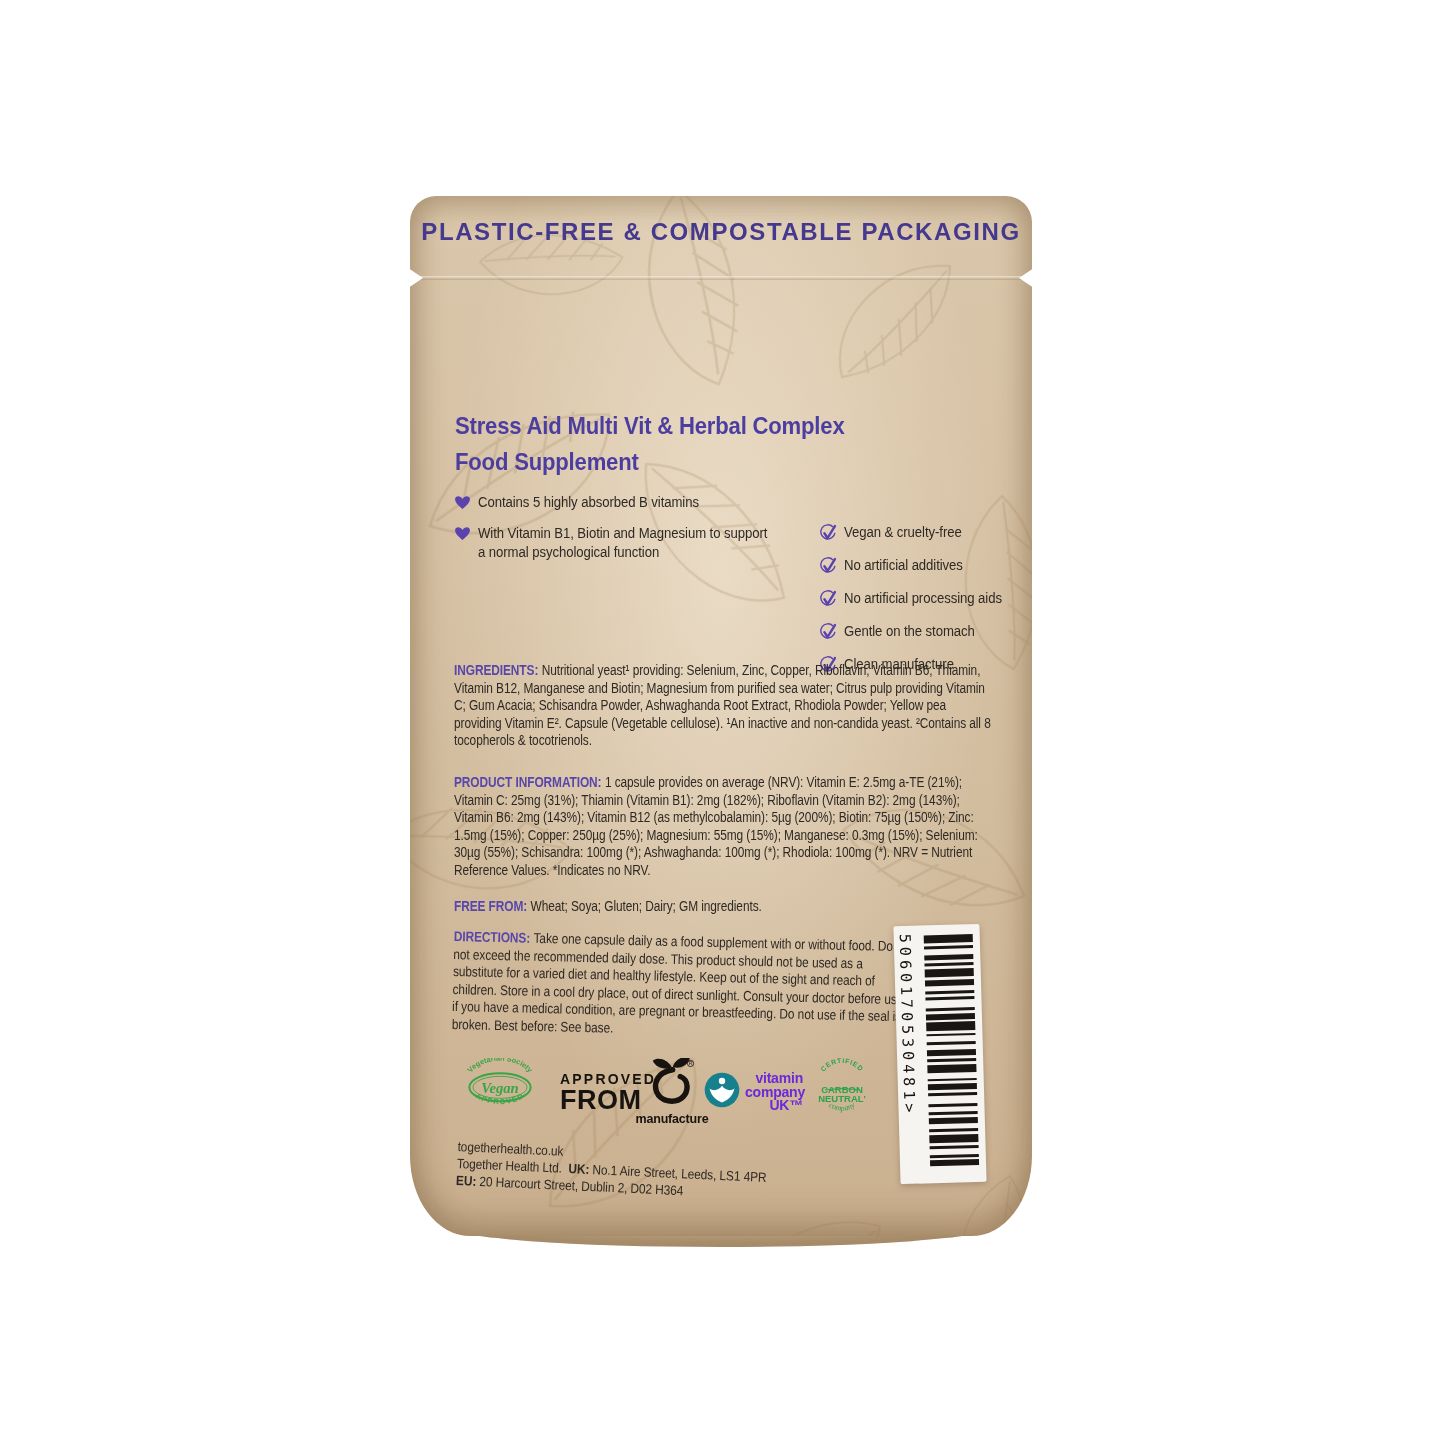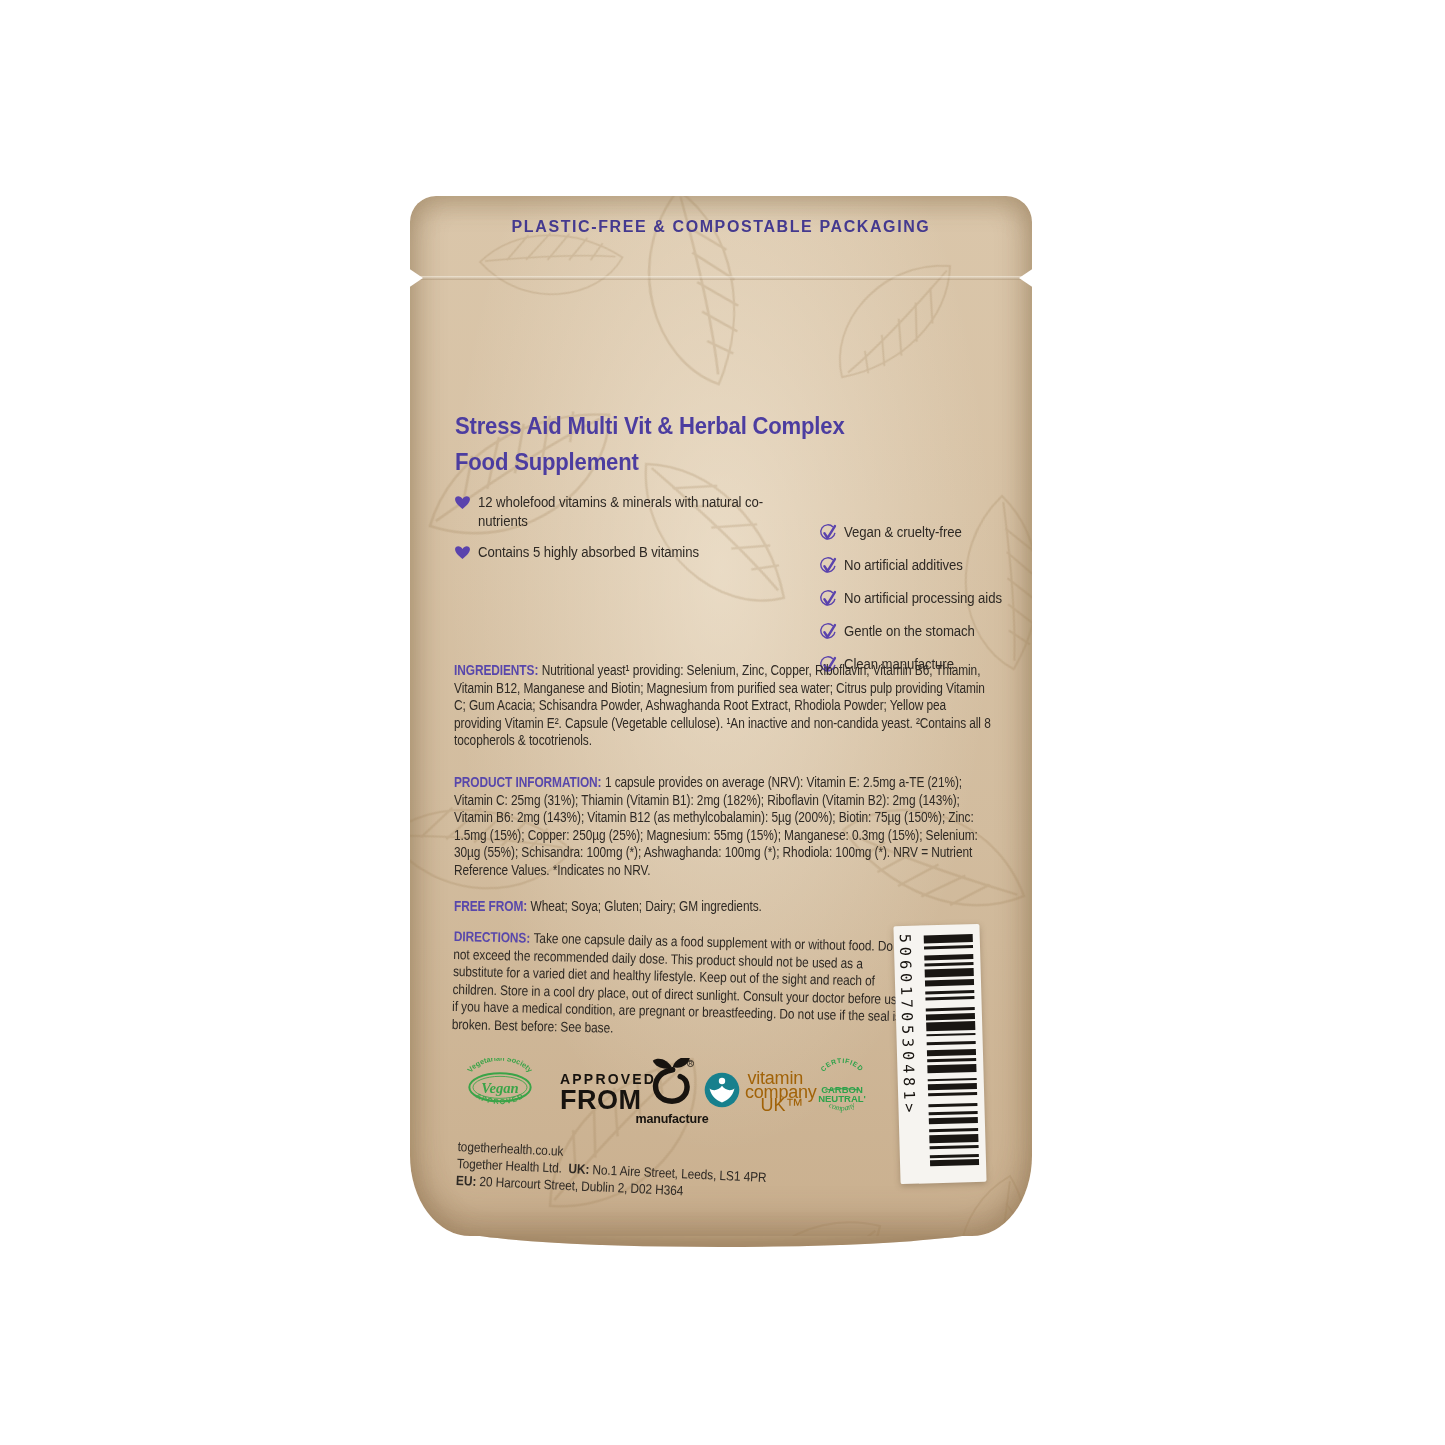--- a/index.html
+++ b/index.html
@@ -20,21 +20,21 @@
                     inset -14px 0 26px rgba(116,86,50,.15),inset 0 -20px 30px rgba(100,70,40,.22);}
   .leafbg{position:absolute;inset:0;}
   .leafbg path{stroke:#9a7c52;stroke-width:1.5;fill:none;}
   .crease{position:absolute;left:0;right:0;top:80px;height:4px;
          background:linear-gradient(180deg,rgba(255,252,244,.55),rgba(124,95,60,.28));}
   .notch{position:absolute;width:0;height:0;border-top:10px solid transparent;border-bottom:10px solid transparent;top:72px;}
   .notch-l{left:-2px;border-left:15px solid #fff;}
   .notch-r{right:-2px;border-right:15px solid #fff;}
   .content{position:absolute;inset:0;z-index:2;color:#2e2924;}
   .banner{position:absolute;left:0;right:0;top:22px;text-align:center;color:#44398f;
-         font-weight:bold;font-size:16px;letter-spacing:1.6px;}
+         font-weight:bold;font-size:24px;letter-spacing:1.6px;}
   .title{position:absolute;left:45px;top:212px;color:#4c3da0;font-weight:bold;font-size:24px;
          line-height:36px;transform:scaleX(.92);transform-origin:0 0;white-space:nowrap;letter-spacing:-.2px;}
   .benefits{position:absolute;left:44px;top:296px;width:372px;}
   .b-item{display:flex;align-items:flex-start;margin-bottom:12px;}
   .b-item svg{flex:0 0 auto;margin:3px 7px 0 0;}
   .b-text{display:block;width:398px;transform:scaleX(.85);transform-origin:0 0;
          font-size:15.5px;line-height:19px;white-space:pre-line;letter-spacing:-.1px;}
   .claims{position:absolute;left:408px;top:300px;margin-top:26px;}
   .c-item{display:flex;align-items:center;margin-bottom:13px;height:20px;}
   .c-item svg{flex:0 0 auto;margin-right:7px;}
@@ -49,21 +49,21 @@
   .p-directions{top:732px;width:536px;transform:rotate(1.3deg) scaleX(.85);}
   .logos{position:absolute;left:44px;top:862px;width:534px;height:80px;}
   .logo{position:absolute;}
   .logo-vegan{left:6px;top:0;}
   .logo-plastic{left:106px;top:14px;color:#17130f;line-height:1;}
   .lp1{font-weight:bold;font-size:14px;letter-spacing:2.2px;}
   .lp2{font-weight:bold;font-size:27px;letter-spacing:.5px;margin-top:1px;}
   .logo-compost{left:176px;top:0;width:84px;text-align:center;color:#17130f;}
   .lc-cap{font-weight:bold;font-size:12.5px;margin-top:2px;letter-spacing:-.2px;}
   .logo-vita{left:250px;top:14px;display:flex;align-items:flex-start;}
-  .lv-text{margin-left:5px;color:#a16207;font-weight:normal;font-size:18px;line-height:13.5px;
+  .lv-text{margin-left:5px;color:#6d28d9;font-weight:bold;font-size:14px;line-height:13.5px;
            text-align:right;width:58px;letter-spacing:-.2px;}
   .logo-carbon{left:358px;top:-2px;}
   .footer{position:absolute;left:48px;top:942px;font-size:13.5px;line-height:17px;color:#2e2924;
          transform:rotate(2.6deg) scaleX(.88);transform-origin:0 0;width:480px;letter-spacing:-.1px;}
   .footer b{font-weight:bold;}
   .barcode{position:absolute;left:487px;top:729px;width:86px;height:258px;background:#f6f4f0;
          border-radius:2px;transform:rotate(-1.6deg);box-shadow:0 2px 6px rgba(90,70,45,.35);}
   .bc-digits{position:absolute;left:2px;top:8px;height:244px;writing-mode:vertical-rl;
          font-family:"DejaVu Sans Mono",monospace;font-size:15px;letter-spacing:4px;color:#17130f;}
   .bc-bars{position:absolute;left:30px;right:7px;top:10px;bottom:14px;display:flex;flex-direction:column;}
@@ -117,27 +117,28 @@
       <div class="title">
         <div>Stress Aid Multi Vit &amp; Herbal Complex</div>
         <div>Food Supplement</div>
       </div>
 
       <div class="benefits">
         <div class="b-item">
           <svg width="17" height="15" viewBox="0 0 16 14">
               <path d="M8 13 C2.5 9 1 6 1 3.8 C1 2 2.4 1 4 1 C5.5 1 7 2 8 3.6 C9 2 10.5 1 12 1 C13.6 1 15 2 15 3.8 C15 6 13.5 9 8 13 Z" fill="#5a43ad"></path>
             </svg>
-          <span class="b-text">12 wholefood vitamins &amp; minerals with natural co-nutrients</span>
+          <span class="b-text">Contains 5 highly absorbed B vitamins</span>
         </div>
         <div class="b-item">
           <svg width="17" height="15" viewBox="0 0 16 14">
               <path d="M8 13 C2.5 9 1 6 1 3.8 C1 2 2.4 1 4 1 C5.5 1 7 2 8 3.6 C9 2 10.5 1 12 1 C13.6 1 15 2 15 3.8 C15 6 13.5 9 8 13 Z" fill="#5a43ad"></path>
             </svg>
-          <span class="b-text">Contains 5 highly absorbed B vitamins</span>
+          <span class="b-text">With Vitamin B1, Biotin and Magnesium to support
+a normal psychological function</span>
         </div>
       </div>
 
       <div class="claims">
         <div class="c-item">
           <svg width="19" height="19" viewBox="0 0 22 20">
               <path d="M17.4 3.6 A8.2 8.2 0 1 0 19.6 10.4" stroke="#5a43ad" stroke-width="1.6" fill="none"></path>
               <path d="M7.4 10.8 L11 16.4 L19.6 2.6" stroke="#5a43ad" stroke-width="2.8" fill="none" stroke-linecap="round" stroke-linejoin="round"></path>
             </svg>
           <span class="c-text">Vegan &amp; cruelty-free</span>

